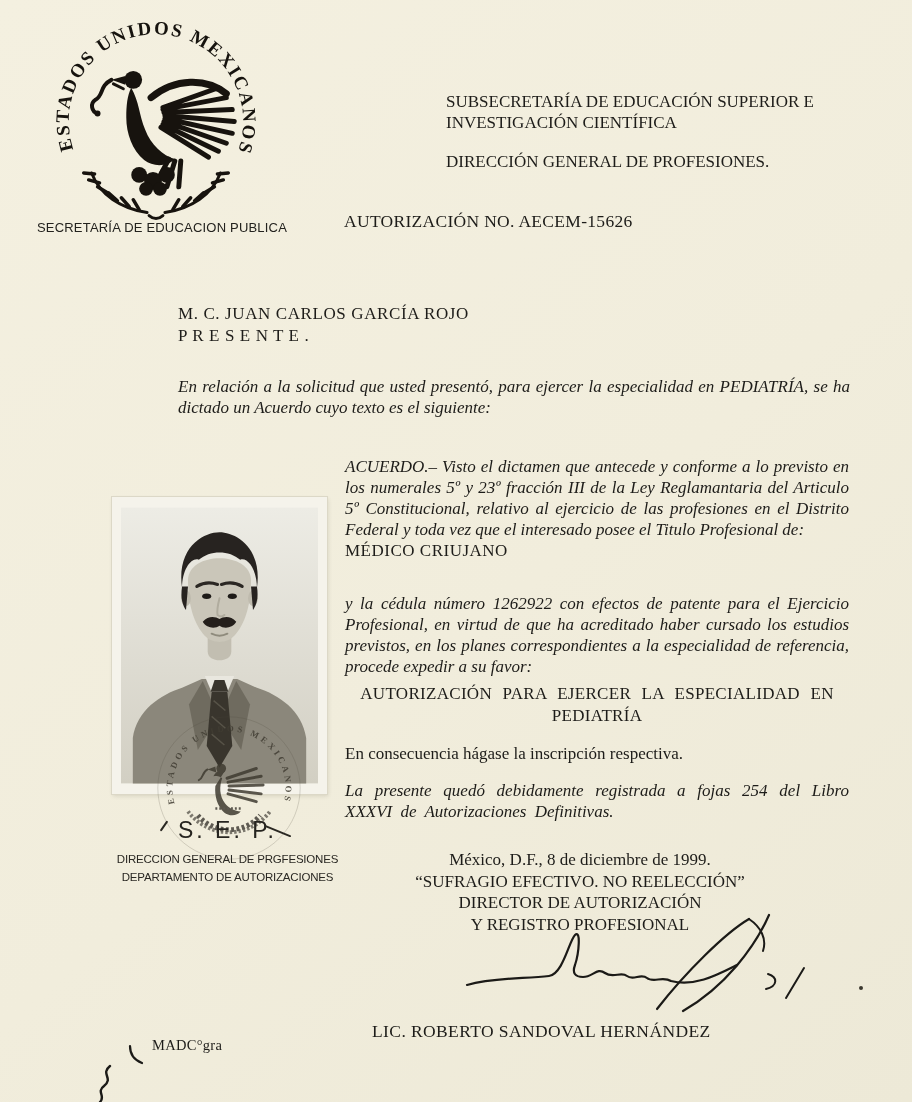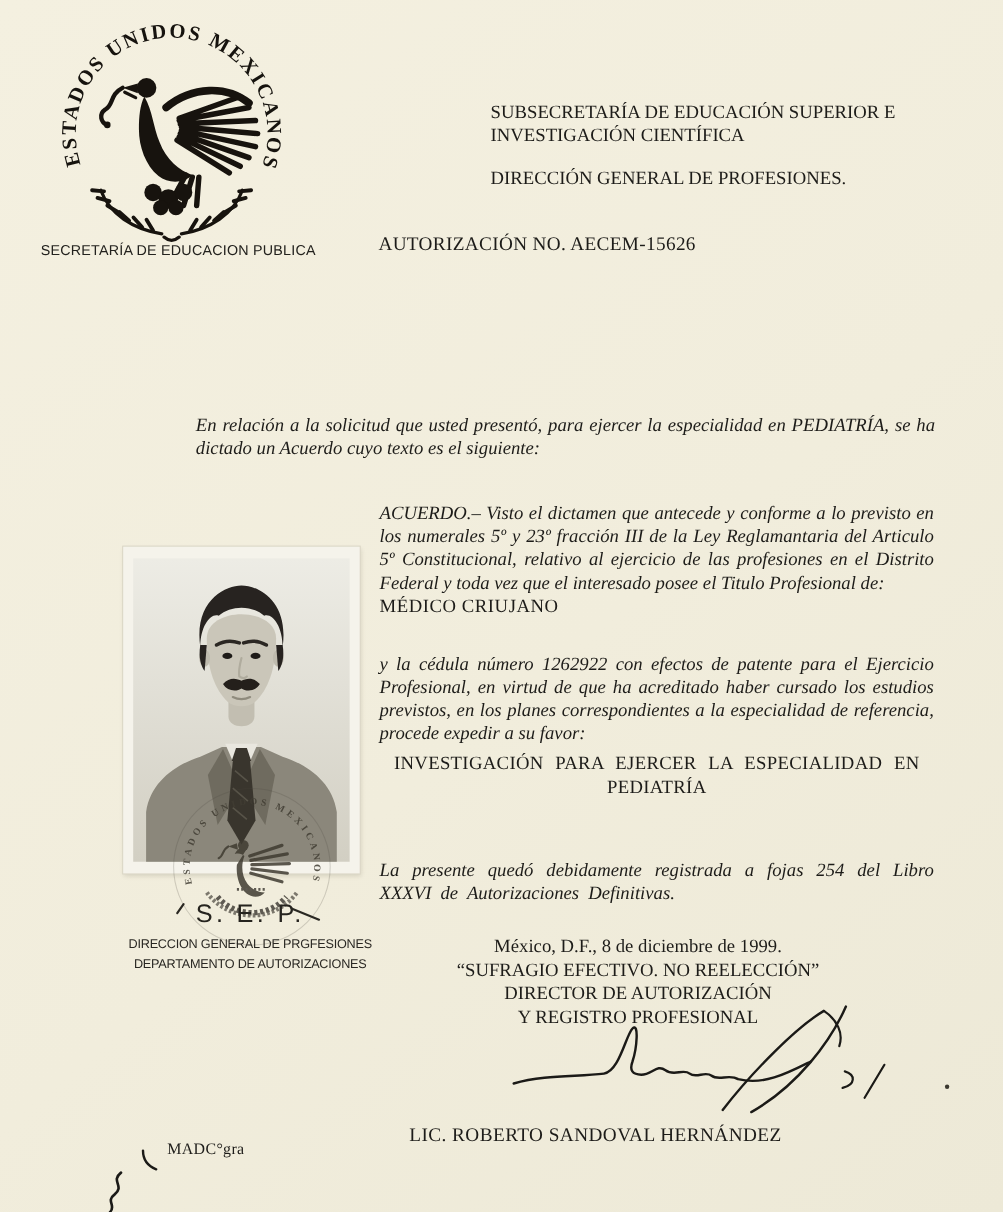--- a/index.html
+++ b/index.html
@@ -107,35 +107,40 @@
   </svg>
   <div class="abs sans emblem-caption">SECRETARÍA DE EDUCACION PUBLICA</div>
 
   <div class="abs serif dgp-line">DIRECCIÓN GENERAL DE PROFESIONES.</div>
   <div class="abs serif dept-block">
     <div>SUBSECRETARÍA DE EDUCACIÓN SUPERIOR E</div>
     <div>INVESTIGACIÓN CIENTÍFICA</div>
   </div>
   <div class="abs serif auth-no">AUTORIZACIÓN NO. AECEM-15626</div>
 
+  <div class="abs serif addressee">
+    <div>M. C. JUAN CARLOS GARCÍA ROJO</div>
+    <div>P R E S E N T E .</div>
+  </div>
 
   <div class="abs serif intro just">En relación a la solicitud que usted presentó, para ejercer la especialidad en PEDIATRÍA, se ha dictado un Acuerdo cuyo texto es el siguiente:</div>
 
   <div class="abs serif acuerdo-block">
     <div class="just">ACUERDO.– Visto el dictamen que antecede y conforme a lo previsto en los numerales 5º y 23º fracción III de la Ley Reglamantaria del Articulo 5º Constitucional, relativo al ejercicio de las profesiones en el Distrito Federal y toda vez que el interesado posee el Titulo Profesional de:</div>
     <div class="titulo">MÉDICO CRIUJANO</div>
   </div>
 
   <div class="abs serif cedula just">y la cédula número 1262922 con efectos de patente para el Ejercicio Profesional, en virtud de que ha acreditado haber cursado los estudios previstos, en los planes correspondientes a la especialidad de referencia, procede expedir a su favor:</div>
 
   <div class="abs serif auth-heading ctr">
-    <div>INVESTIGACIÓN PARA EJERCER LA ESPECIALIDAD EN</div>
+    <div>AUTORIZACIÓN PARA EJERCER LA ESPECIALIDAD EN</div>
     <div>PEDIATRÍA</div>
   </div>
 
+  <div class="abs serif consecuencia">En consecuencia hágase la inscripción respectiva.</div>
 
   <div class="abs serif registro just">La presente quedó debidamente registrada a fojas 254 del Libro XXXVI de Autorizaciones Definitivas.</div>
 
   <div class="abs photo-frame">
     <svg width="197" height="279" viewBox="0 0 200 280" xmlns="http://www.w3.org/2000/svg">
       <defs>
         <linearGradient id="bgGrad" x1="0" y1="0" x2="0" y2="1">
           <stop offset="0" stop-color="#edece5"></stop>
             <stop offset="1" stop-color="#d2cfc3"></stop>
         </linearGradient>

